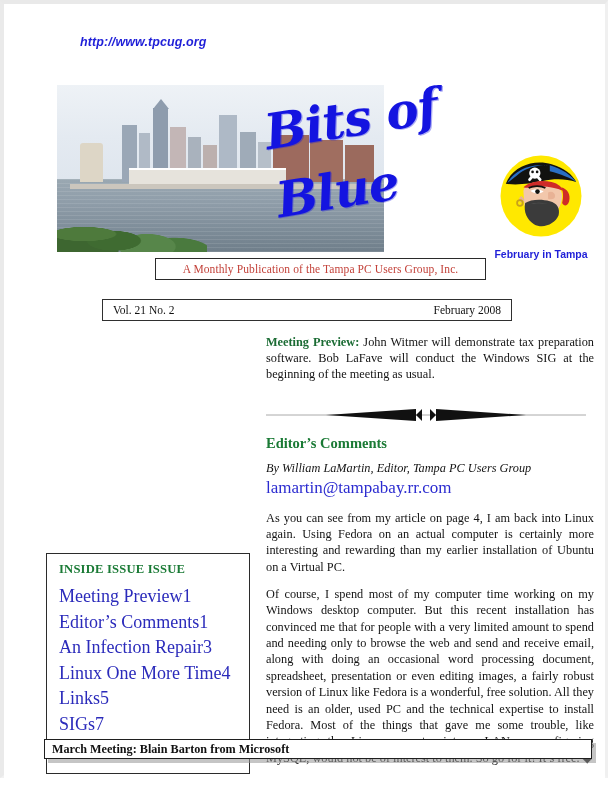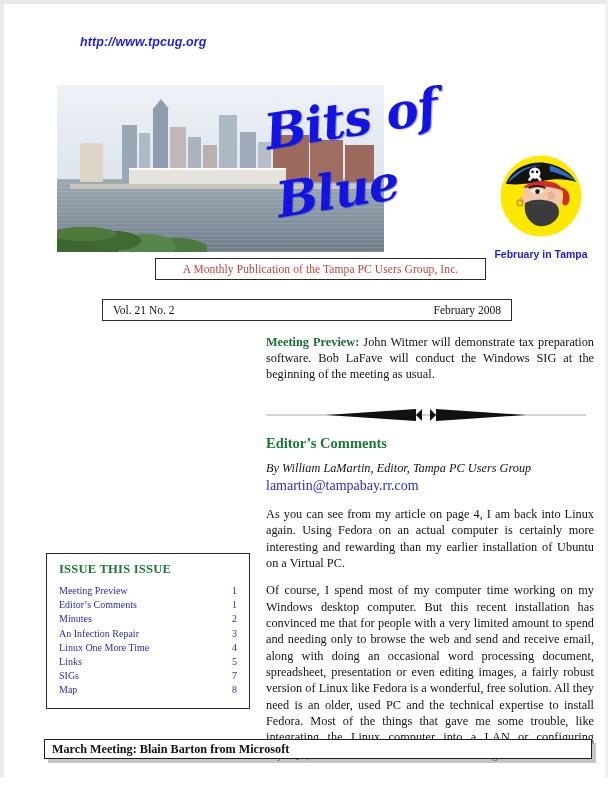--- a/index.html
+++ b/index.html
@@ -253,22 +253,22 @@
   .toc-head {
     font-family: "Liberation Serif", serif;
     font-weight: bold;
     font-size: 12.6px;
     color: #1a7a35;
     letter-spacing: .2px;
     margin-bottom: 7px;
   }
   .toc-row {
     display: flex;
-    justify-content: space-between;
-    font-size: 10px;
+    justify-content: flex-start;
+    font-size: 18px;
     color: #2b2bbb;
     line-height: 1.42;
   }
   .toc-row .pg { font-variant-numeric: tabular-nums; }
 
   .col-right {
     position: absolute;
     left: 262px;
     top: 330px;
     width: 328px;
@@ -295,21 +295,21 @@
     color: #1a7a35;
     margin-bottom: 9px;
   }
   .byline {
     font-size: 12.3px;
     font-style: italic;
     color: #131313;
     line-height: 1.3;
   }
   .email {
-    font-size: 14px;
+    font-size: 17px;
     color: #2b2bd0;
     line-height: 1.3;
     margin-bottom: 11px;
   }
   .body-para {
     font-size: 12.3px;
     color: #131313;
     line-height: 1.33;
     text-align: justify;
     margin-bottom: 11px;
@@ -399,33 +399,29 @@
     <span>A Monthly Publication of the Tampa PC Users Group, Inc.</span>
   </div>
 
   <div class="vol-bar">
     <span>Vol. 21 No. 2</span>
     <span>February 2008</span>
   </div>
 
 
   <div class="toc-box">
-    <div class="toc-head">ISSUE THIS ISSUE</div>
+    <div class="toc-head">INSIDE ISSUE ISSUE</div>
     <div id="toc-list">
           <div class="toc-row">
             <span>Meeting Preview</span>
             <span class="pg">1</span>
           </div>
           <div class="toc-row">
             <span>Editor’s Comments</span>
             <span class="pg">1</span>
-          </div>
-          <div class="toc-row">
-            <span>Minutes</span>
-            <span class="pg">2</span>
           </div>
           <div class="toc-row">
             <span>An Infection Repair</span>
             <span class="pg">3</span>
           </div>
           <div class="toc-row">
             <span>Linux One More Time</span>
             <span class="pg">4</span>
           </div>
           <div class="toc-row">

